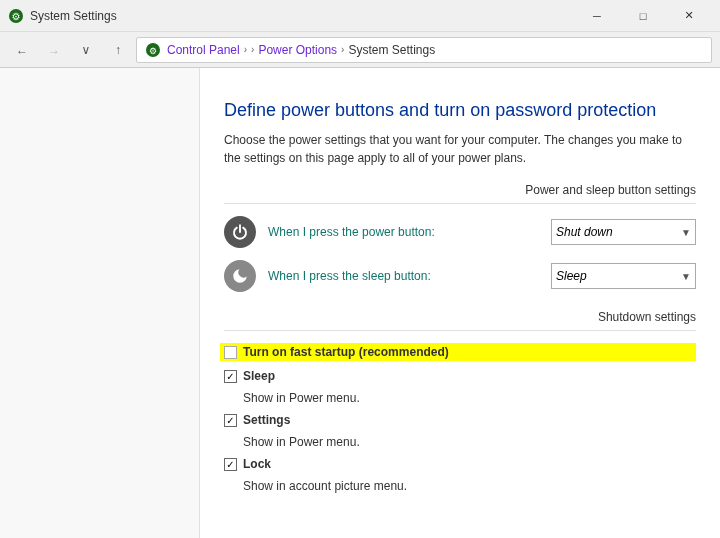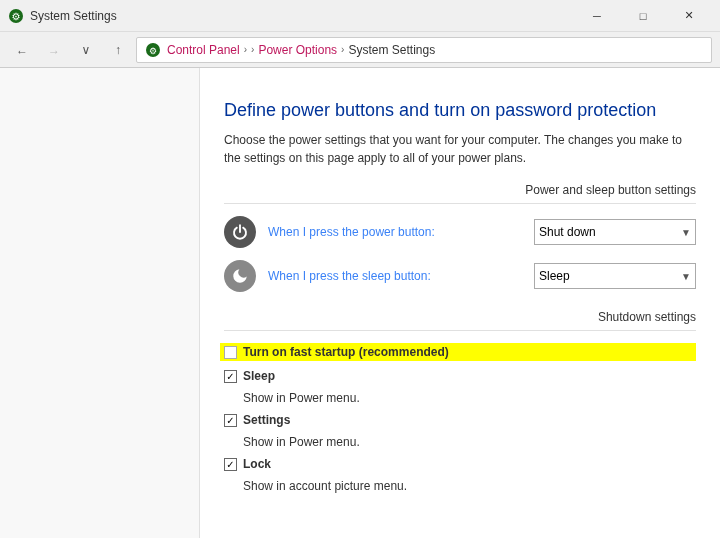--- a/index.html
+++ b/index.html
@@ -88,21 +88,21 @@
     .breadcrumb-icon {
       width: 16px;
       height: 16px;
       margin-right: 2px;
     }
     .breadcrumb-sep {
       color: #666;
       font-size: 10px;
     }
     .breadcrumb-link {
-      color: #be185d;
+      color: #6d28d9;
       cursor: pointer;
       text-decoration: none;
     }
     .breadcrumb-current {
       color: #333;
     }
 
     
     .main-content {
       background: white;
@@ -166,36 +166,37 @@
       align-items: center;
       justify-content: center;
       flex-shrink: 0;
     }
     .power-icon-circle.sleep-icon {
       background: #888;
     }
 
     .setting-label {
       font-size: 12px;
-      color: #3b82f6;
+      color: #0f766e;
       flex: 1;
     }
 
     .dropdown-select {
-      width: 162px;
+      width: 145px;
       height: 26px;
       border: 1px solid #aaa;
       background: white;
       font-size: 12px;
       padding: 0 4px;
       cursor: pointer;
       display: flex;
       align-items: center;
       justify-content: space-between;
       flex-shrink: 0;
+      font-style: italic;
     }
     .dropdown-arrow {
       font-size: 10px;
       color: #555;
     }
 
     
     .shutdown-section {
       margin-top: 18px;
     }

